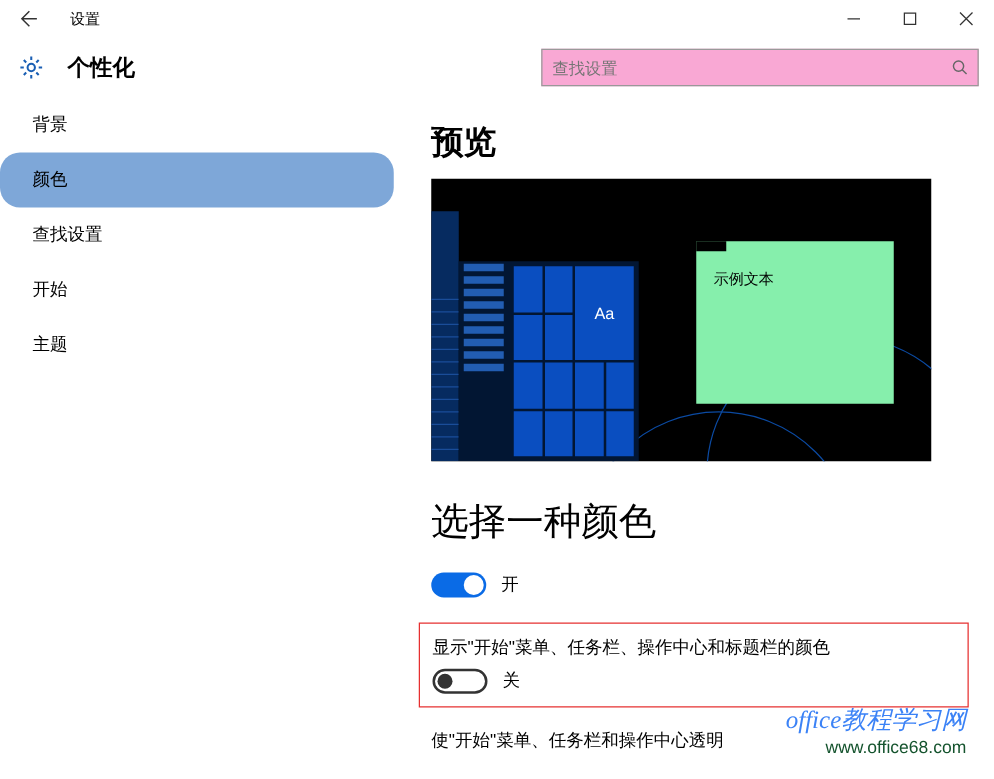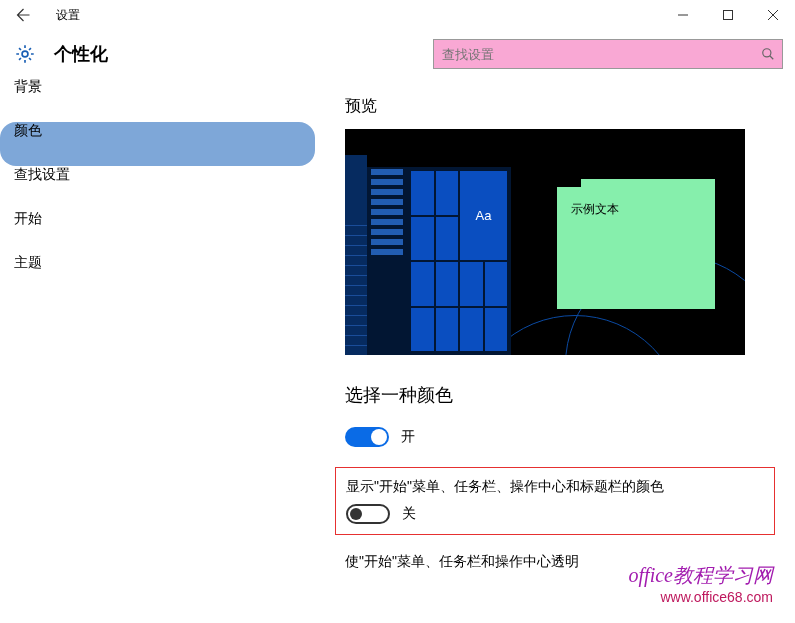--- a/index.html
+++ b/index.html
@@ -14,55 +14,55 @@
 
   .header-row { display: flex; align-items: center; height: 48px; padding: 0 12px; }
   .gear { width: 22px; height: 22px; margin-right: 18px; margin-left: 2px; }
   .header-title { font-size: 18px; font-weight: 700; }
   .search-box { margin-left: auto; width: 350px; height: 30px; border: 1px solid #999; display: flex; align-items: center; background: #f9a8d4; }
   .search-box input { flex: 1; border: none; outline: none; padding: 0 8px; font-size: 13px; background: transparent; }
   .search-icon { width: 28px; display: flex; align-items: center; justify-content: center; }
 
   .body-row { display: flex; height: calc(623px - 78px); }
   .sidebar { width: 315px; }
-  .sidebar-item { height: 44px; display: flex; align-items: flex-start; padding-left: 14px; font-size: 14px; cursor: default; }
+  .sidebar-item { height: 44px; display: flex; align-items: center; padding-left: 26px; font-size: 14px; cursor: default; }
   .sidebar-item.selected { background: #7ea7d8; border-radius: 16px; }
   .content { flex: 1; padding: 18px 30px 0 30px; overflow: hidden; }
 
-  h2.preview-h { font-size: 16px; font-weight: 400; margin-bottom: 12px; }
+  h2.preview-h { font-size: 26px; font-weight: 700; margin-bottom: 12px; }
   .preview-img { width: 400px; height: 226px; background: #000; position: relative; overflow: hidden; }
   .curve { position: absolute; width: 220px; height: 220px; border: 1px solid #0b4aa2; border-radius: 50%; }
   .taskbar { position: absolute; left: 0; bottom: 0; width: 22px; height: 200px; background: linear-gradient(#062b60 0 50%, #062b60 50% 100%); display: flex; flex-direction: column-reverse; }
   .taskbar div { height: 10px; border-top: 1px solid #1a4d99; }
-  .start-panel { position: absolute; left: 22px; bottom: 0; width: 144px; height: 188px; background: #021633; display: flex; }
+  .start-panel { position: absolute; left: 22px; bottom: 0; width: 144px; height: 160px; background: #021633; display: flex; }
   .start-left { width: 40px; display: flex; flex-direction: column; }
   .start-left div { height: 6px; margin: 2px 4px; background: #225db2; }
   .tile-area { flex: 1; display: grid; grid-template-columns: repeat(4, 1fr); grid-template-rows: repeat(4, 1fr); gap: 2px; padding: 4px; }
   .tile { background: #0a4ec0; }
   .tile.big { grid-column: span 2; grid-row: span 2; display:flex; align-items:center; justify-content:center; color:#fff; font-size:13px; }
   .sample-win { position: absolute; right: 30px; top: 50px; width: 158px; height: 130px; background: #86efac; }
   .sample-win-top { height: 8px; display:flex; }
   .sample-win-top span:first-child { width:24px; background:#000; }
   .sample-text { padding: 14px; font-size: 12px; }
 
-  h2.pick { font-size: 18px; font-weight: 400; margin: 28px 0 20px 0; }
+  h2.pick { font-size: 30px; font-weight: 400; margin: 28px 0 20px 0; }
   .setting-label { font-size: 14px; margin-bottom: 8px; }
   .toggle-row { display: flex; align-items: center; margin-bottom: 20px; }
   .toggle { width: 44px; height: 20px; border-radius: 10px; position: relative; margin-right: 12px; }
   .toggle.on { background: #0a6be6; }
   .toggle.on .knob { right: 2px; background: #fff; }
   .toggle.off { background: #fff; border: 2px solid #333; }
   .toggle.off .knob { left: 2px; background: #333; width: 12px; height: 12px; top: 50%; transform: translateY(-50%); }
   .knob { position: absolute; top: 2px; width: 16px; height: 16px; border-radius: 50%; }
   .toggle-state { font-size: 14px; }
   .highlight-box { border: 1px solid #e63030; padding: 10px 10px 6px 10px; margin-bottom: 18px; margin-left:-10px; margin-right:-10px; }
 
   .watermark { position: absolute; right: 22px; bottom: 18px; text-align: right; }
-  .wm1 { color: #a21caf; font-size: 20px; font-family: "KaiTi","STKaiti",serif; font-style: italic; }
-  .wm2 { color: #be185d; font-size: 14px; }
+  .wm1 { color: #3b82f6; font-size: 20px; font-family: "KaiTi","STKaiti",serif; font-style: italic; }
+  .wm2 { color: #14532d; font-size: 14px; }
 </style>
 </head>
 <body>
 
 <div class="titlebar">
   <div class="back-btn">
     <svg width="18" height="18" viewBox="0 0 24 24" fill="none" stroke="#333" stroke-width="1.6">
         <path d="M14 4l-8 8 8 8M6 12h16"></path>
       </svg>
   </div>

